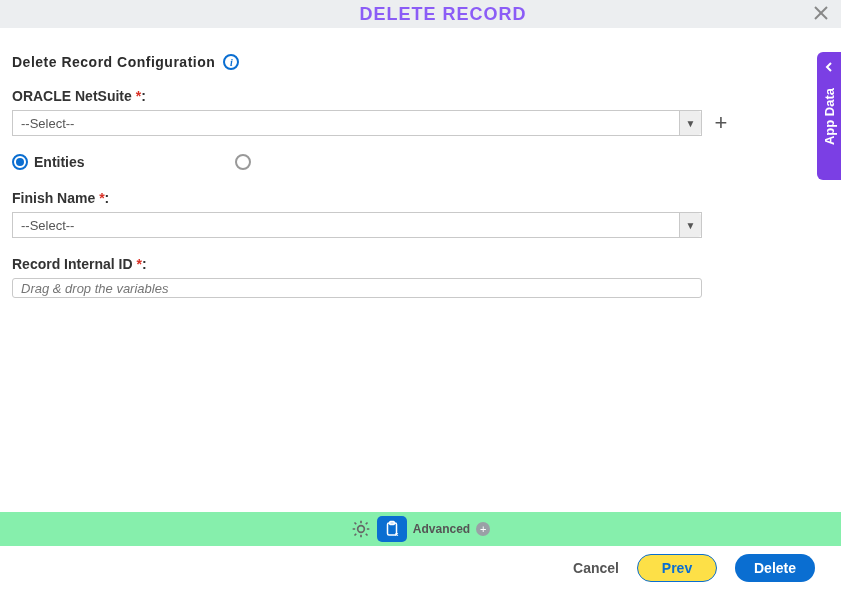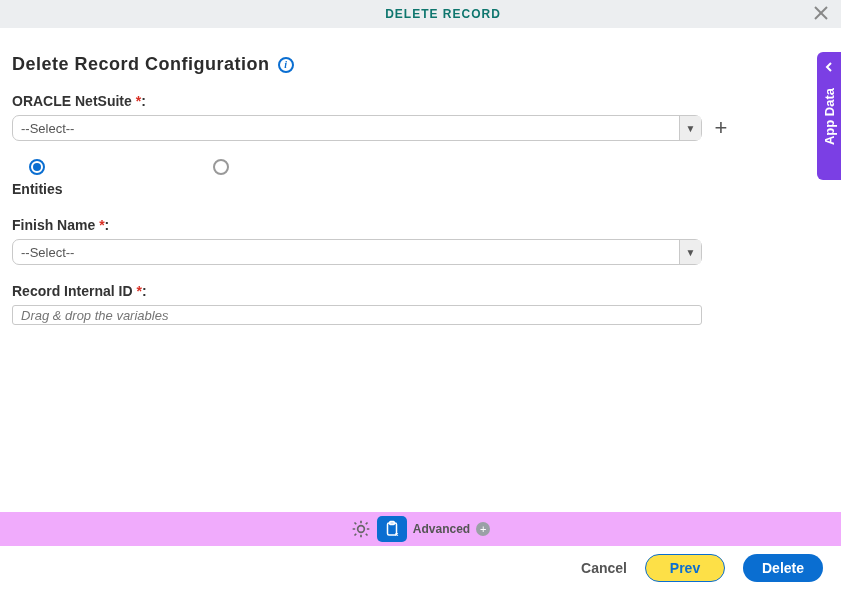--- a/index.html
+++ b/index.html
@@ -7,24 +7,24 @@
 
   .header {
     height: 28px;
     background: #eceef0;
     display: flex;
     align-items: center;
     justify-content: center;
     position: relative;
   }
   .header-title {
-    font-size: 12px;
+    font-size: 18px;
     font-weight: 700;
     letter-spacing: 1px;
-    color: #0f766e;
+    color: #8b5cf6;
     margin-left: 45px;
   }
   .close-x {
     position: absolute;
     right: 10px;
     top: 5px;
     width: 18px; height: 18px;
     cursor: pointer;
     color: #888;
   }
@@ -33,21 +33,21 @@
     padding: 26px 12px 0 12px;
   }
 
   .page-title-row {
     display: flex;
     align-items: center;
     gap: 8px;
     margin-bottom: 18px;
   }
   .page-title {
-    font-size: 18px;
+    font-size: 14px;
     font-weight: 700;
     color: #2c2c2c;
     letter-spacing: 0.5px;
   }
   .info-icon {
     width: 16px; height: 16px;
     border: 2px solid #0a6ed1;
     border-radius: 50%;
     color: #0a6ed1;
     font-size: 10px;
@@ -68,21 +68,21 @@
   .select-row {
     display: flex;
     align-items: center;
     gap: 10px;
     margin-bottom: 18px;
   }
   .select {
     flex: 0 0 690px;
     height: 26px;
     border: 1px solid #c9c9c9;
-    border-radius: 7px;
+    border-radius: 0;
     background: #fff;
     font-size: 13px;
     color: #555;
     display: flex;
     align-items: center;
     padding: 0 8px;
     position: relative;
     cursor: pointer;
   }
   .select-arrow {
@@ -107,27 +107,25 @@
     line-height: 1;
   }
 
   .radio-row {
     display: flex;
     gap: 150px;
     margin-bottom: 20px;
   }
   .radio-item {
     display: flex;
-    align-items: center;
     gap: 6px;
     font-size: 14px;
     font-weight: 600;
     color: #333;
     cursor: pointer;
-    flex-direction: column;
   }
   .radio-outer {
     width: 16px; height: 16px;
     border: 2px solid #999;
     border-radius: 50%;
     display: flex; align-items: center; justify-content: center;
   }
   .radio-outer.checked {
     border-color: #0a6ed1;
   }
@@ -177,21 +175,21 @@
     font-size: 13px;
     font-weight: 700;
   }
 
   
   .bottom-bar {
     position: absolute;
     bottom: 44px;
     left: 0; right: 0;
     height: 34px;
-    background: #f0abfc;
+    background: #86efac;
     display: flex;
     align-items: center;
     justify-content: center;
     gap: 6px;
   }
   .gear-icon {
     width: 20px; height: 20px;
     color: #555;
     cursor: pointer;
     display:flex; align-items:center; justify-content:center;
@@ -221,21 +219,21 @@
   }
 
   .footer {
     position: absolute;
     bottom: 0; left: 0; right: 0;
     height: 44px;
     display: flex;
     align-items: center;
     justify-content: flex-end;
     gap: 18px;
-    padding-right: 18px;
+    padding-right: 26px;
     background: #fff;
   }
   .link-btn {
     font-size: 14px;
     color: #555;
     font-weight: 600;
     cursor: pointer;
   }
   .btn-outline {
     min-width: 80px;

